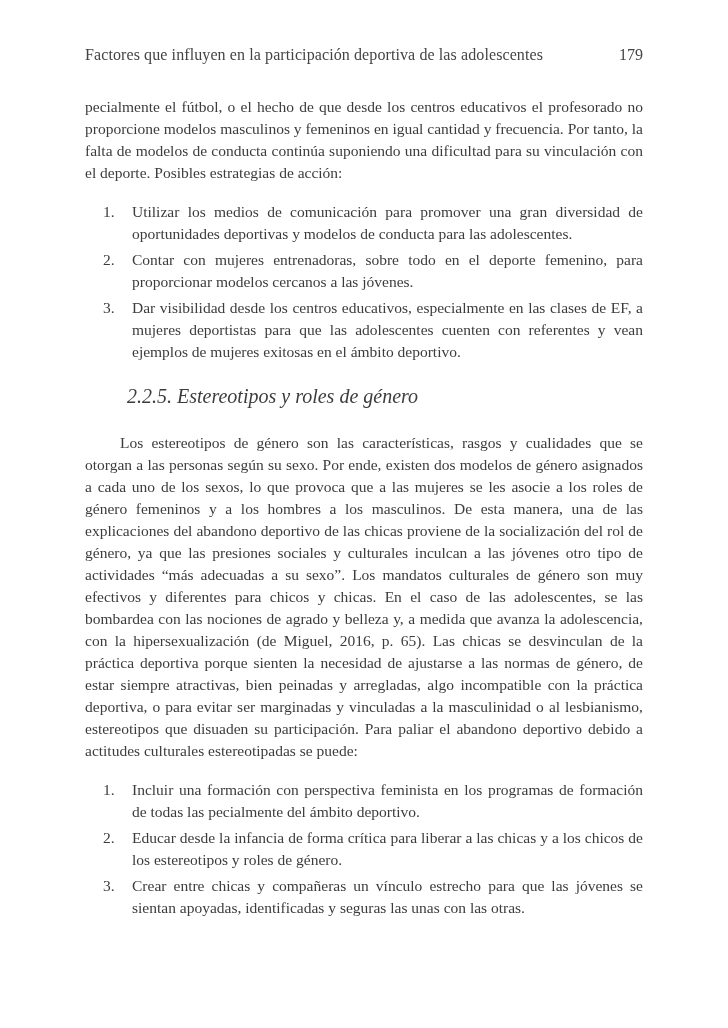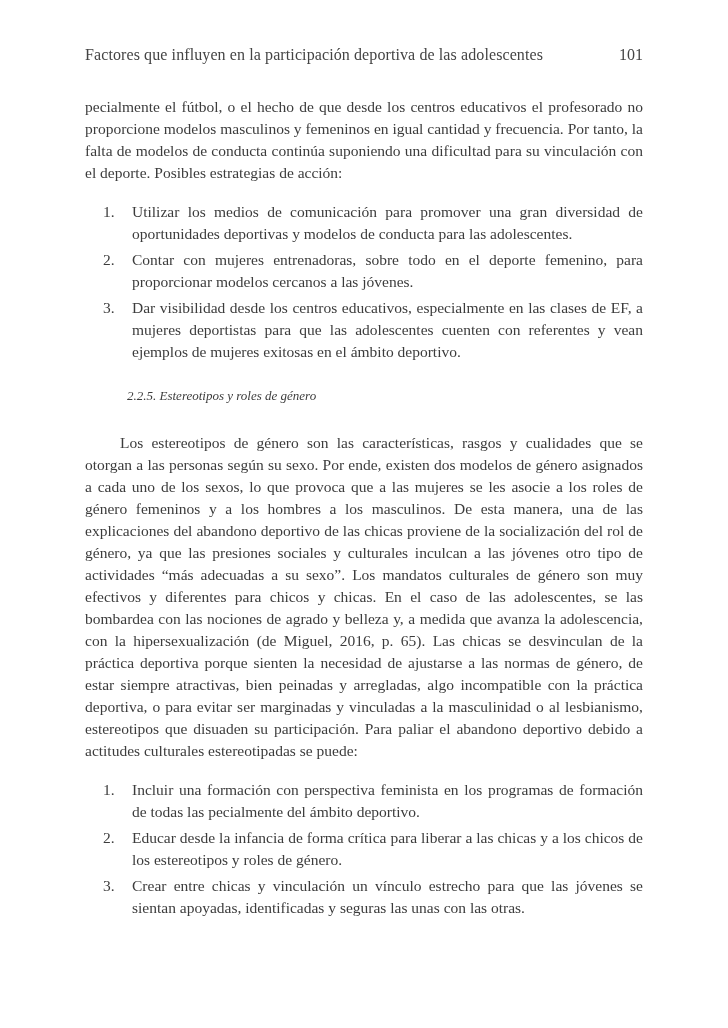--- a/index.html
+++ b/index.html
@@ -52,33 +52,33 @@
   }
   .list-item .item-text {
     flex: 1;
     text-align: justify;
     text-justify: inter-word;
     font-family: Liberation Serif, serif;
   }
   .section-heading {
     font-style: italic;
     font-weight: normal;
-    font-size: 13px;
+    font-size: 20px;
     margin: 0 0 25px 0;
     padding-left: 42px;
   }
 </style>
 </head>
 <body>
 
 <div class="page">
 
   <header class="page-header">
     <span class="running-title">Factores que influyen en la participación deportiva de las adolescentes</span>
-    <span class="page-number">101</span>
+    <span class="page-number">179</span>
   </header>
 
   <main class="page-body">
 
     <p class="para">pecialmente el fútbol, o el hecho de que desde los centros educativos el profesorado no proporcione modelos masculinos y femeninos en igual cantidad y frecuencia. Por tanto, la falta de modelos de conducta continúa suponiendo una dificultad para su vinculación con el deporte. Posibles estrategias de acción:</p>
 
     <div class="num-list">
       <div class="list-item">
         <span class="num">1.</span>
         <span class="item-text">Utilizar los medios de comunicación para promover una gran diversidad de oportunidades deportivas y modelos de conducta para las adolescentes.</span>
@@ -101,18 +101,18 @@
       <div class="list-item">
         <span class="num">1.</span>
         <span class="item-text">Incluir una formación con perspectiva feminista en los programas de formación de todas las pecialmente del ámbito deportivo.</span>
       </div>
       <div class="list-item">
         <span class="num">2.</span>
         <span class="item-text">Educar desde la infancia de forma crítica para liberar a las chicas y a los chicos de los estereotipos y roles de género.</span>
       </div>
       <div class="list-item">
         <span class="num">3.</span>
-        <span class="item-text">Crear entre chicas y vinculación un vínculo estrecho para que las jóvenes se sientan apoyadas, identificadas y seguras las unas con las otras.</span>
+        <span class="item-text">Crear entre chicas y compañeras un vínculo estrecho para que las jóvenes se sientan apoyadas, identificadas y seguras las unas con las otras.</span>
       </div>
     </div>
 
   </main>
 </div>
 
 </body></html>

